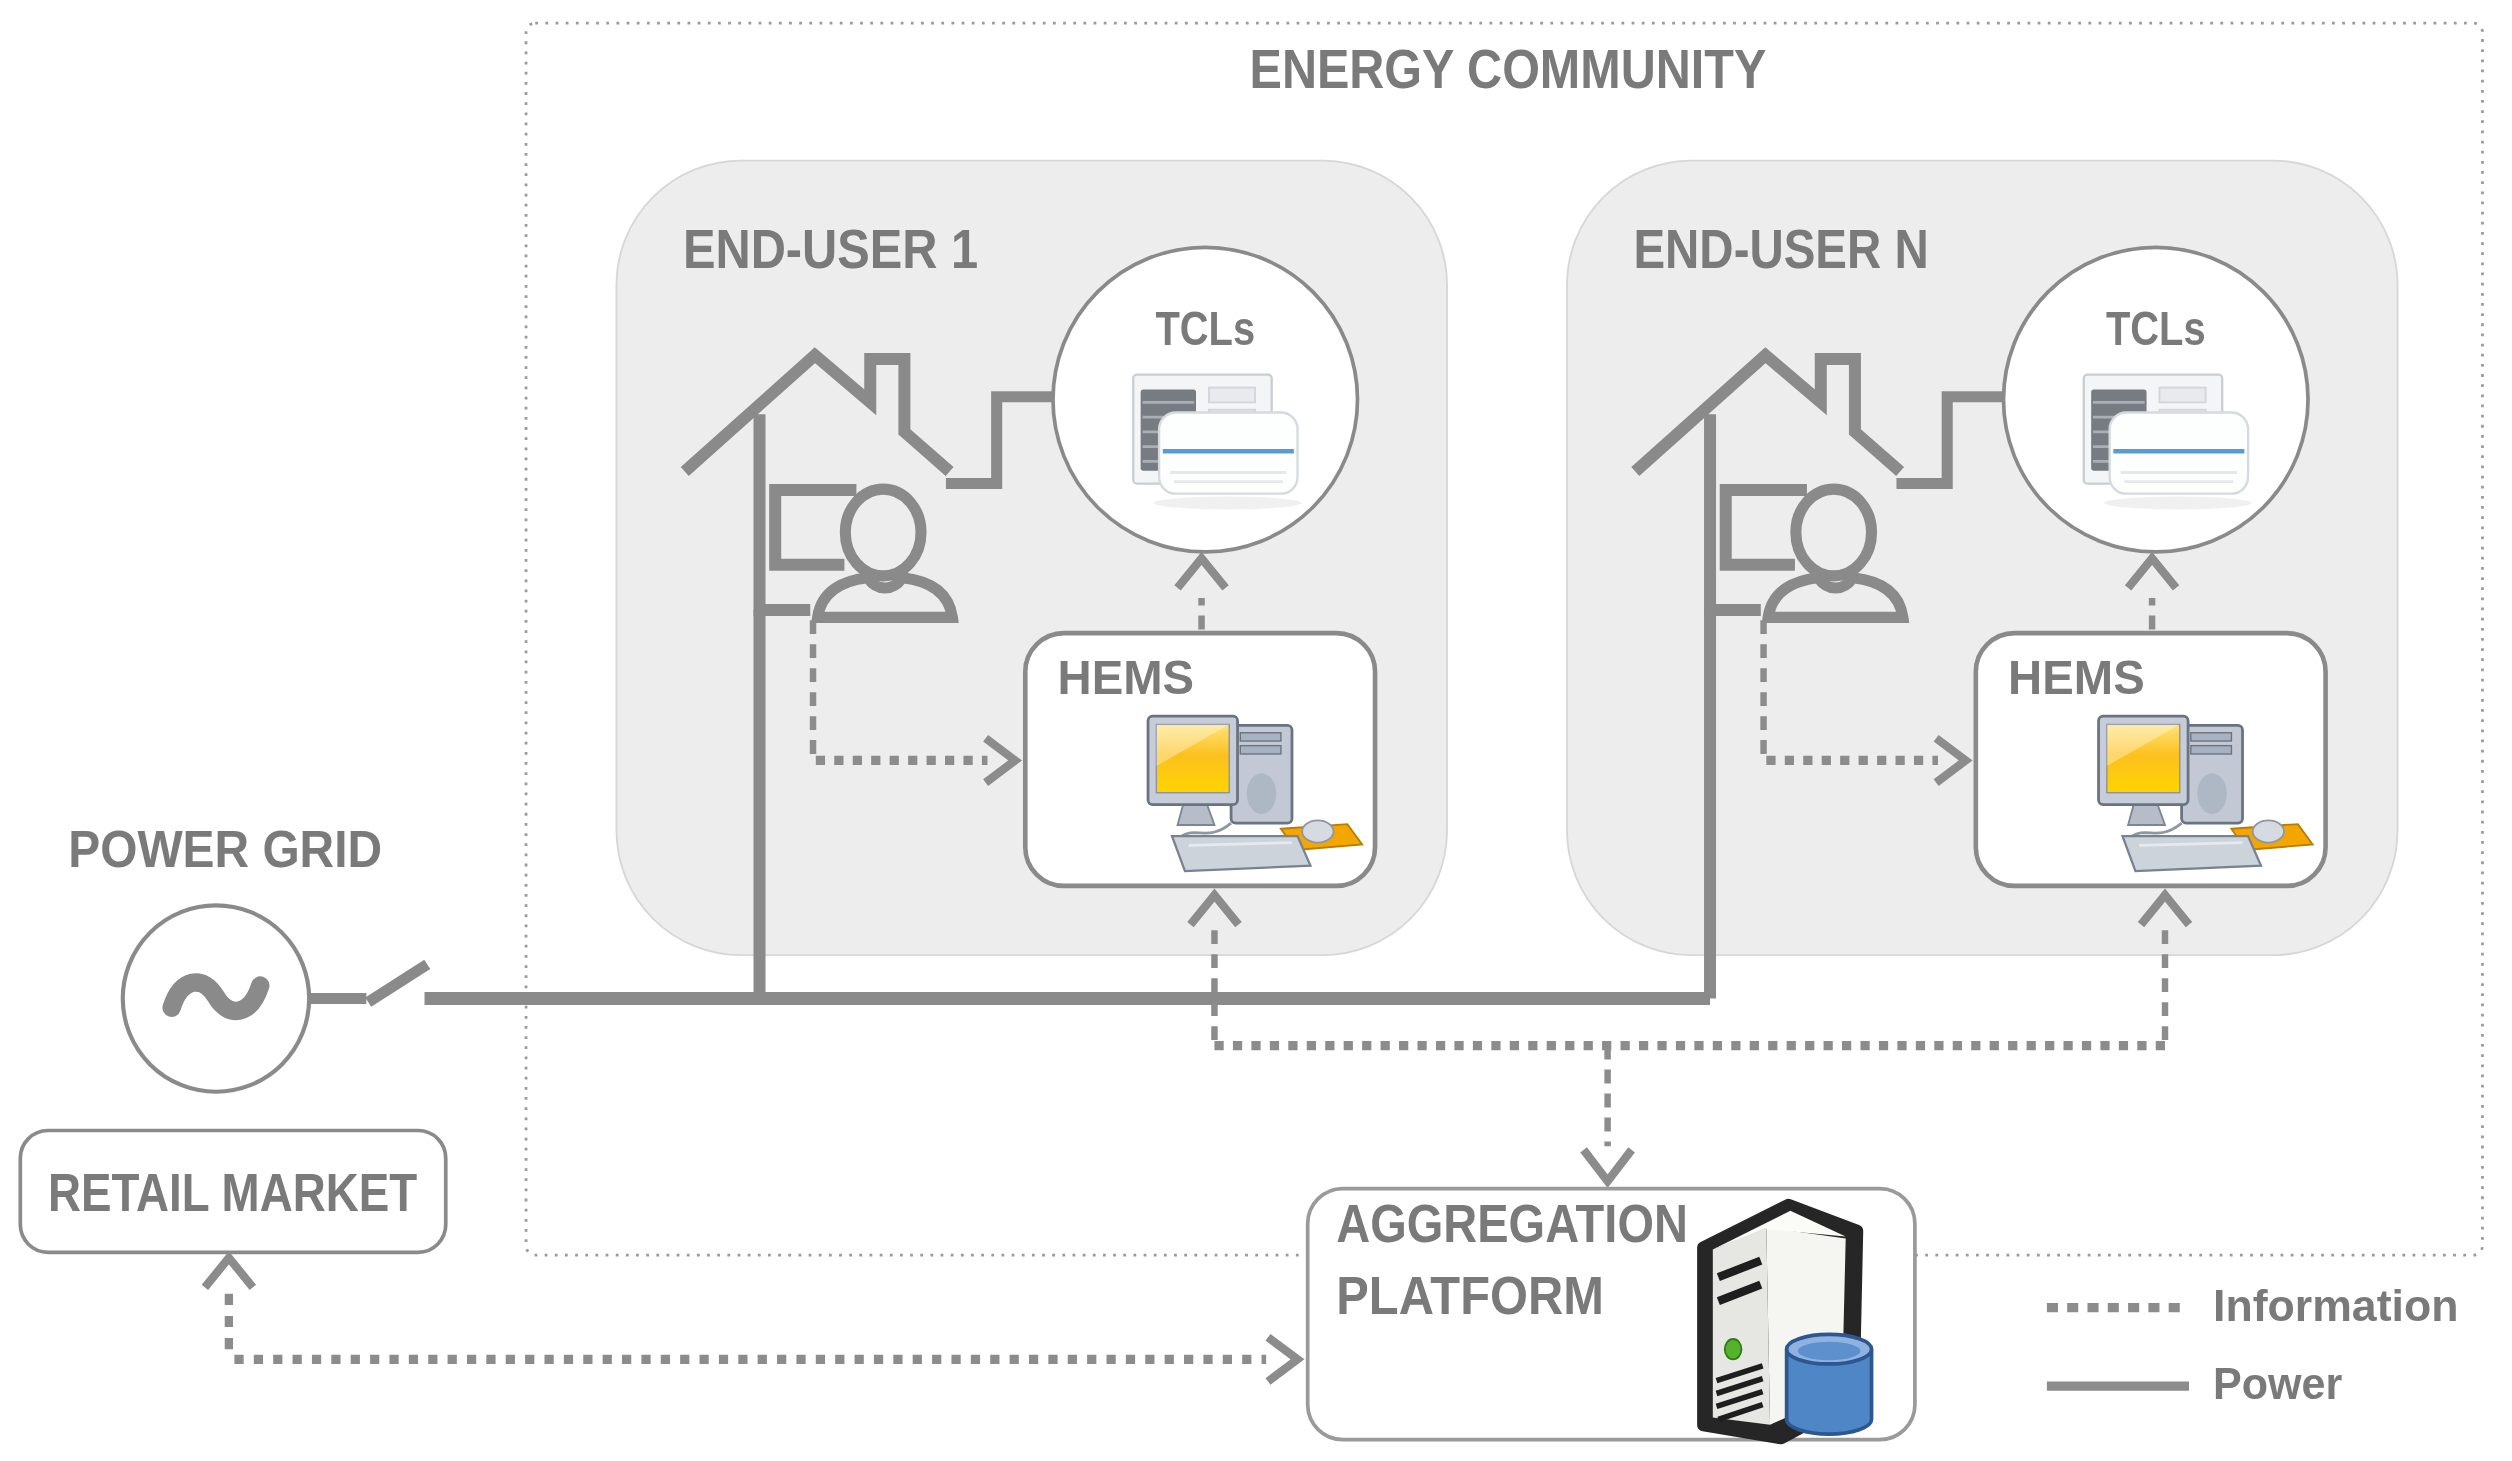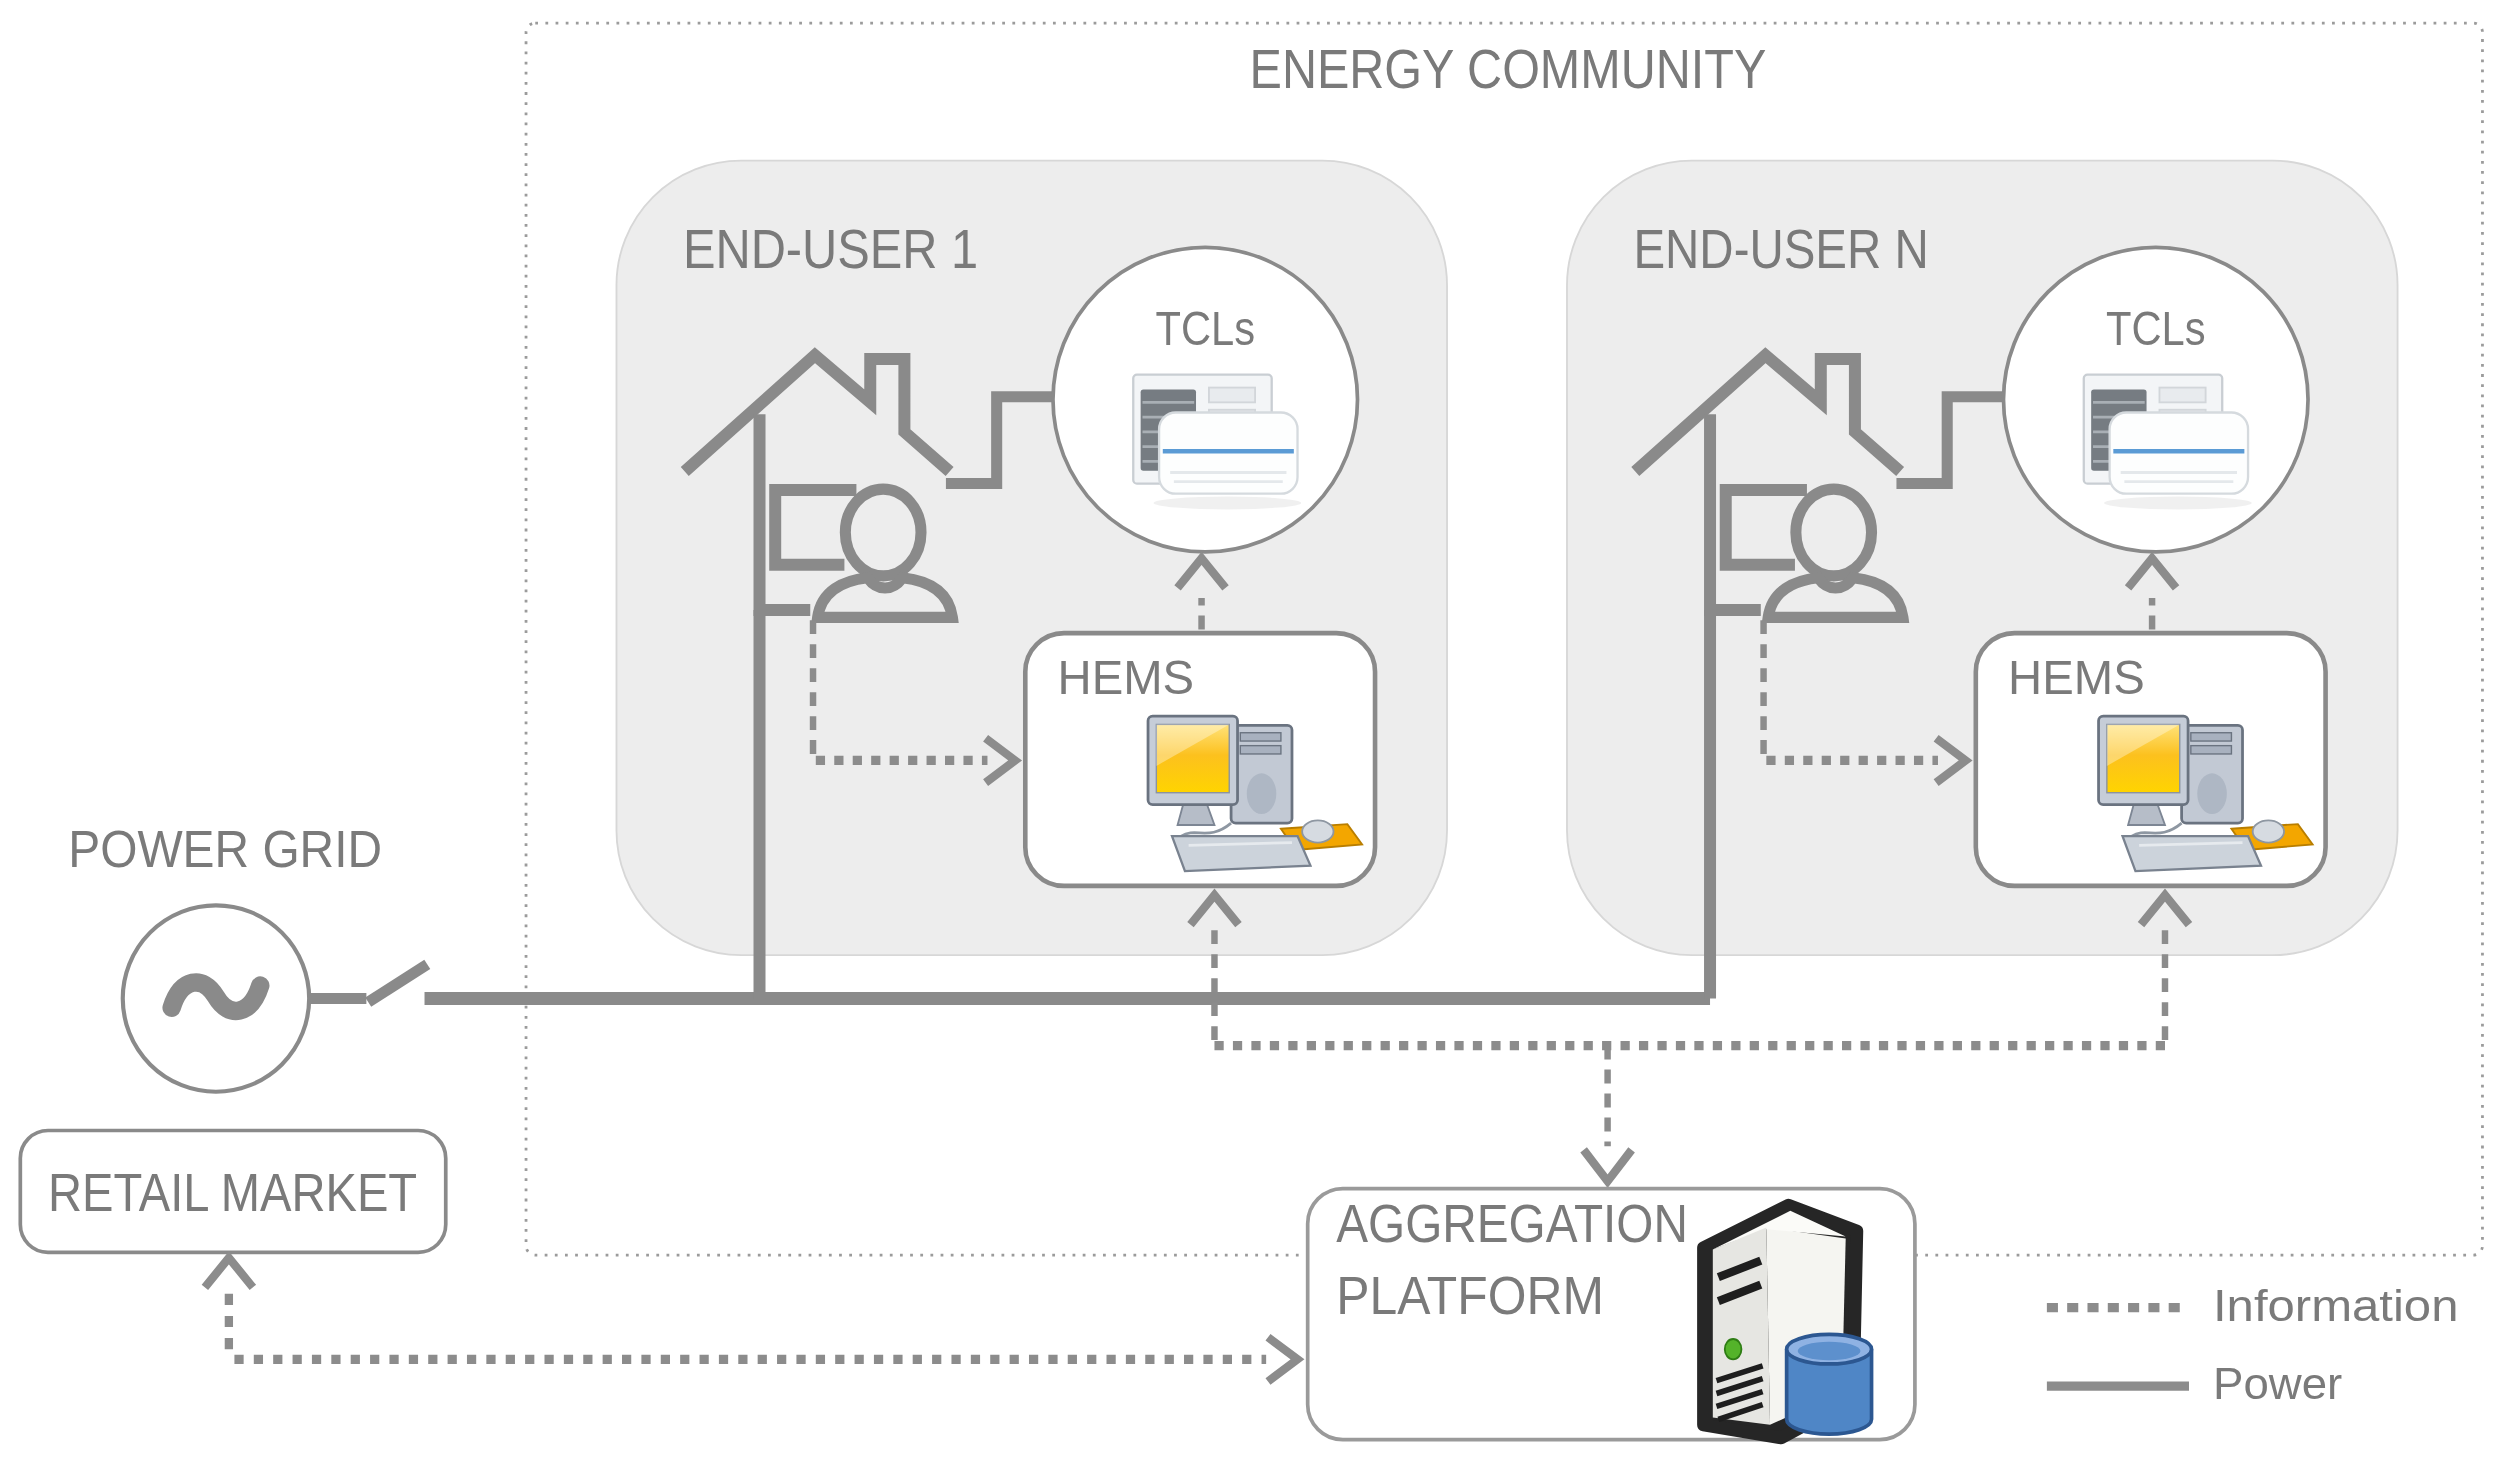--- a/index.html
+++ b/index.html
@@ -1,16 +1,16 @@
 <!DOCTYPE html>
 <html style="font-size:14.8px"><head>
 <meta charset="utf-8">
 <style>
   html,body{margin:0;padding:0;background:#ffffff;}
-  .stage{width:100%;}
+  .stage{width:100%;font-weight:bold;}
   svg{display:block;width:100%;height:auto;background:#ffffff;}
   text{font-family:"Liberation Sans", sans-serif;fill:#7a7a7a;}
   .lbl{fill:#7a7a7a;}
 </style>
 </head>
 <body>
 
 <div class="stage">
 <svg viewBox="0 0 2722 1584" xmlns="http://www.w3.org/2000/svg">
 

